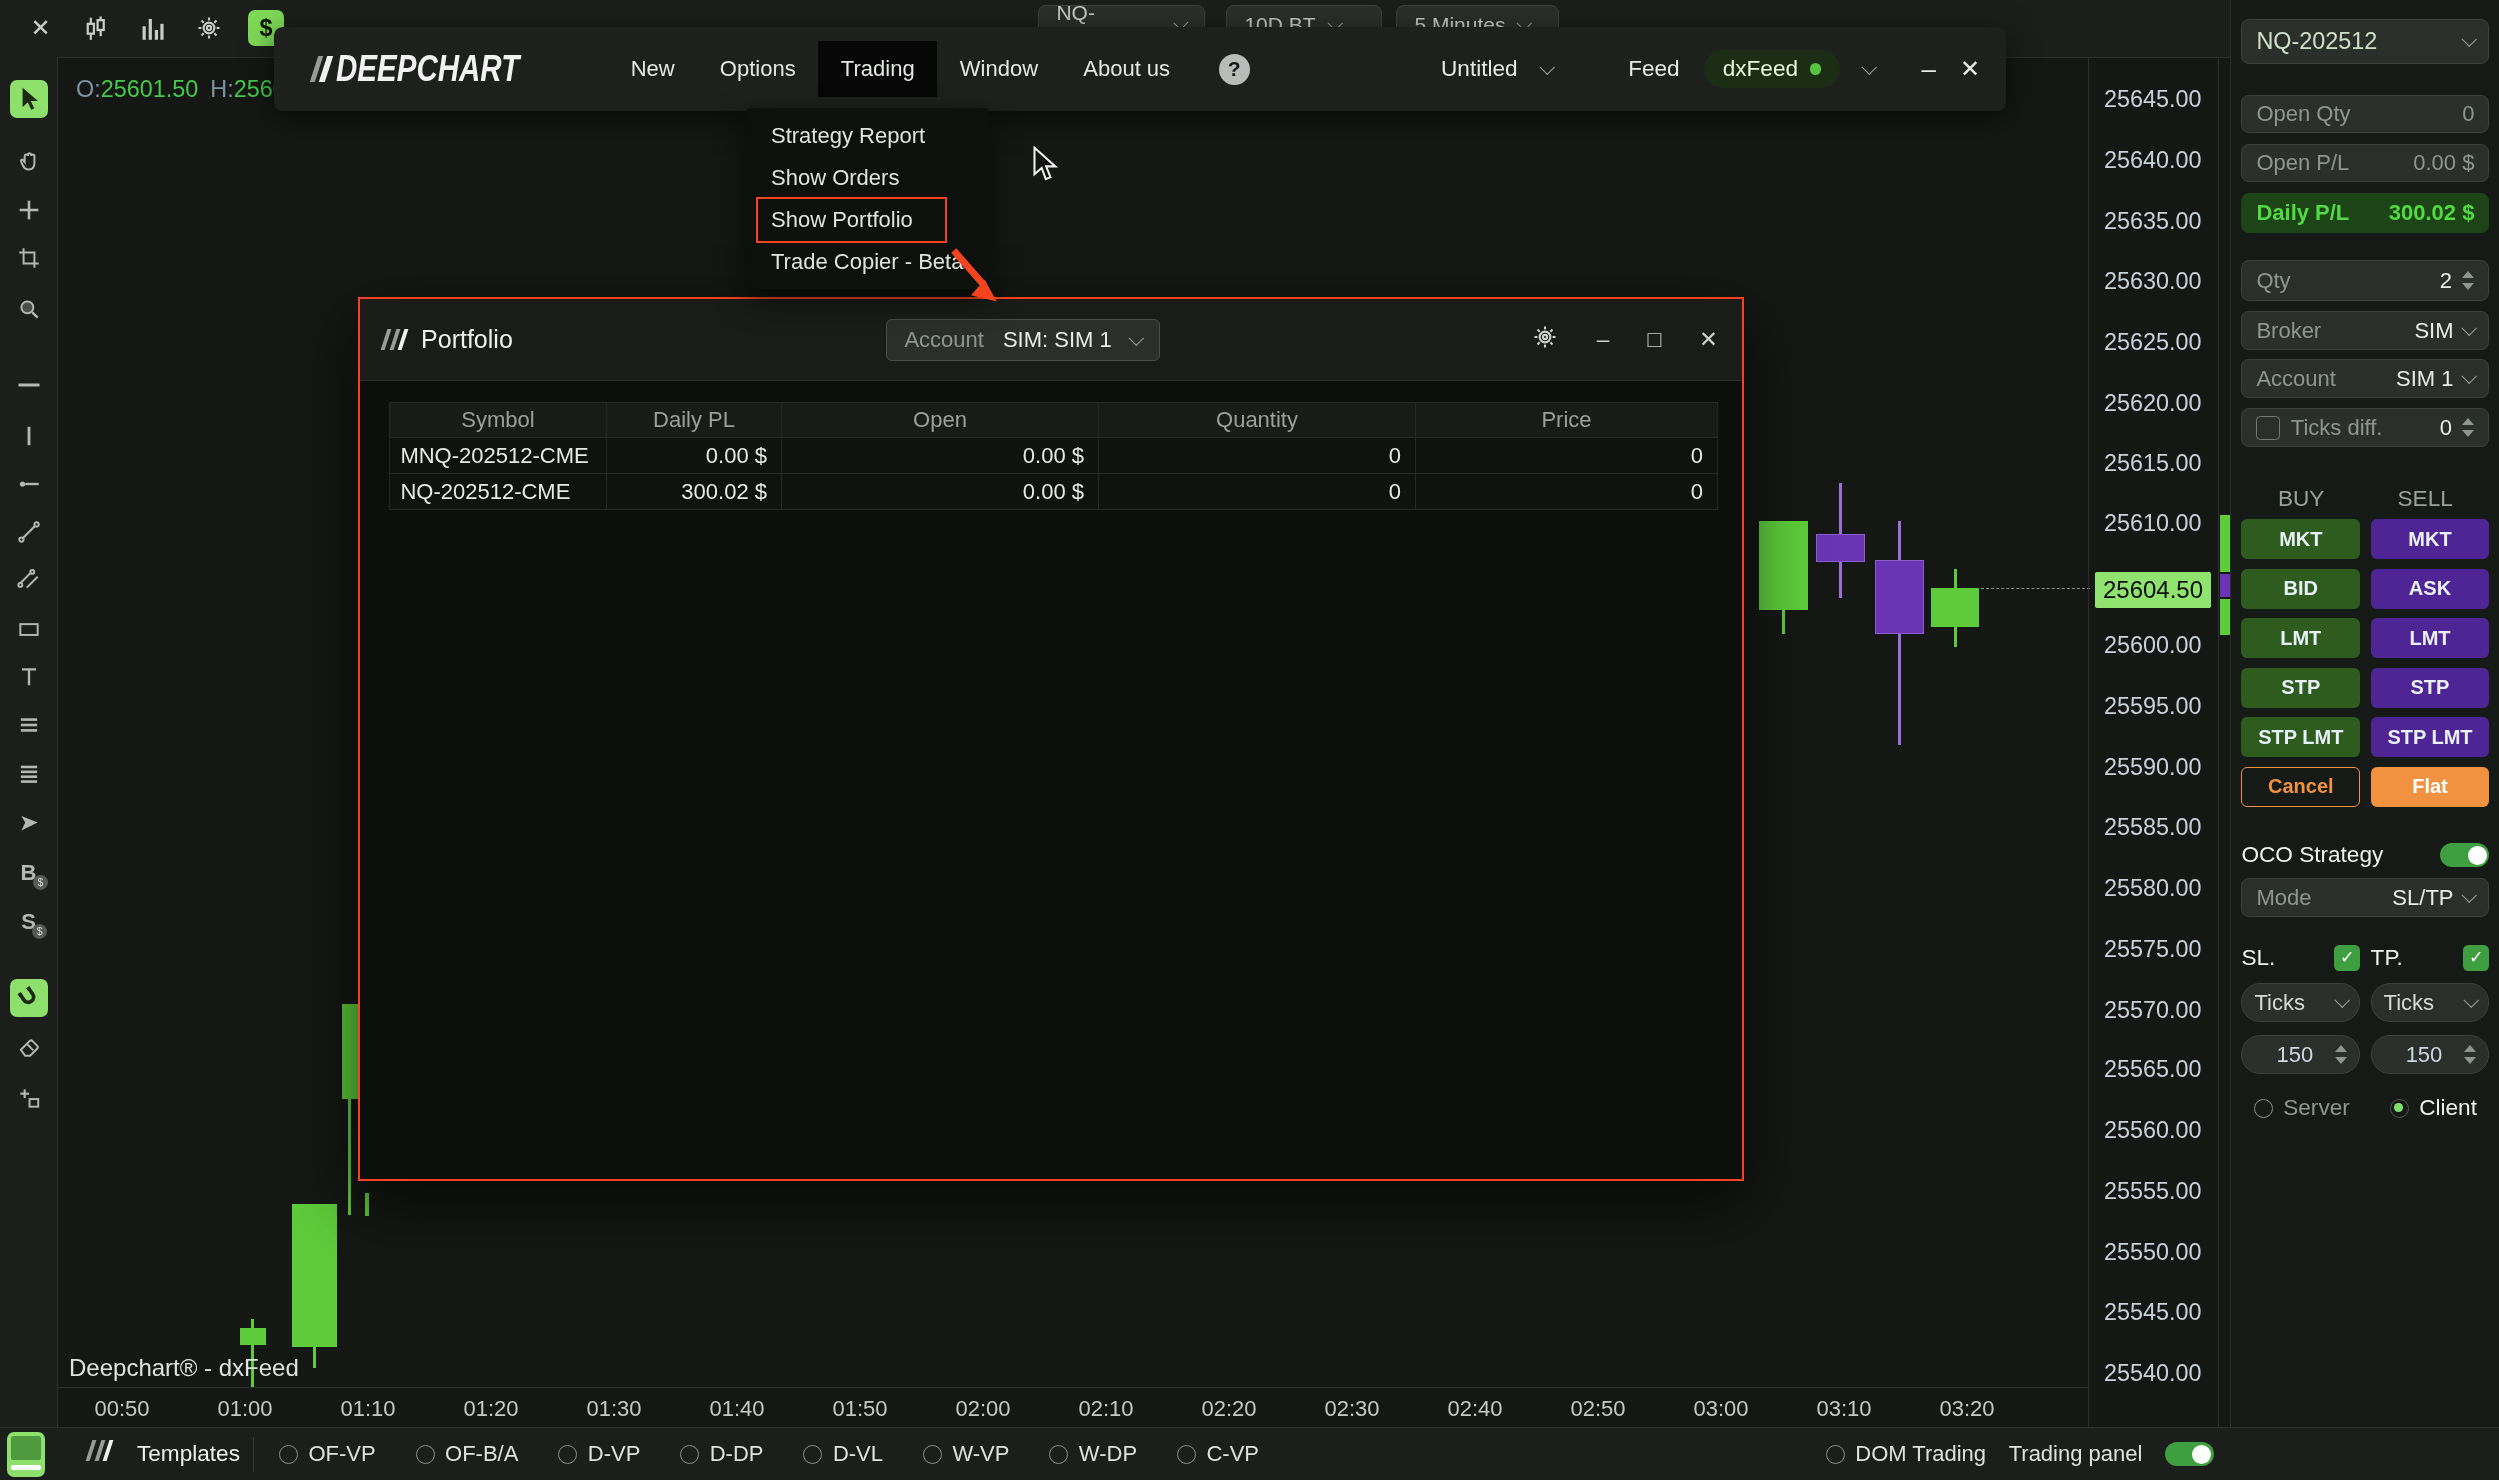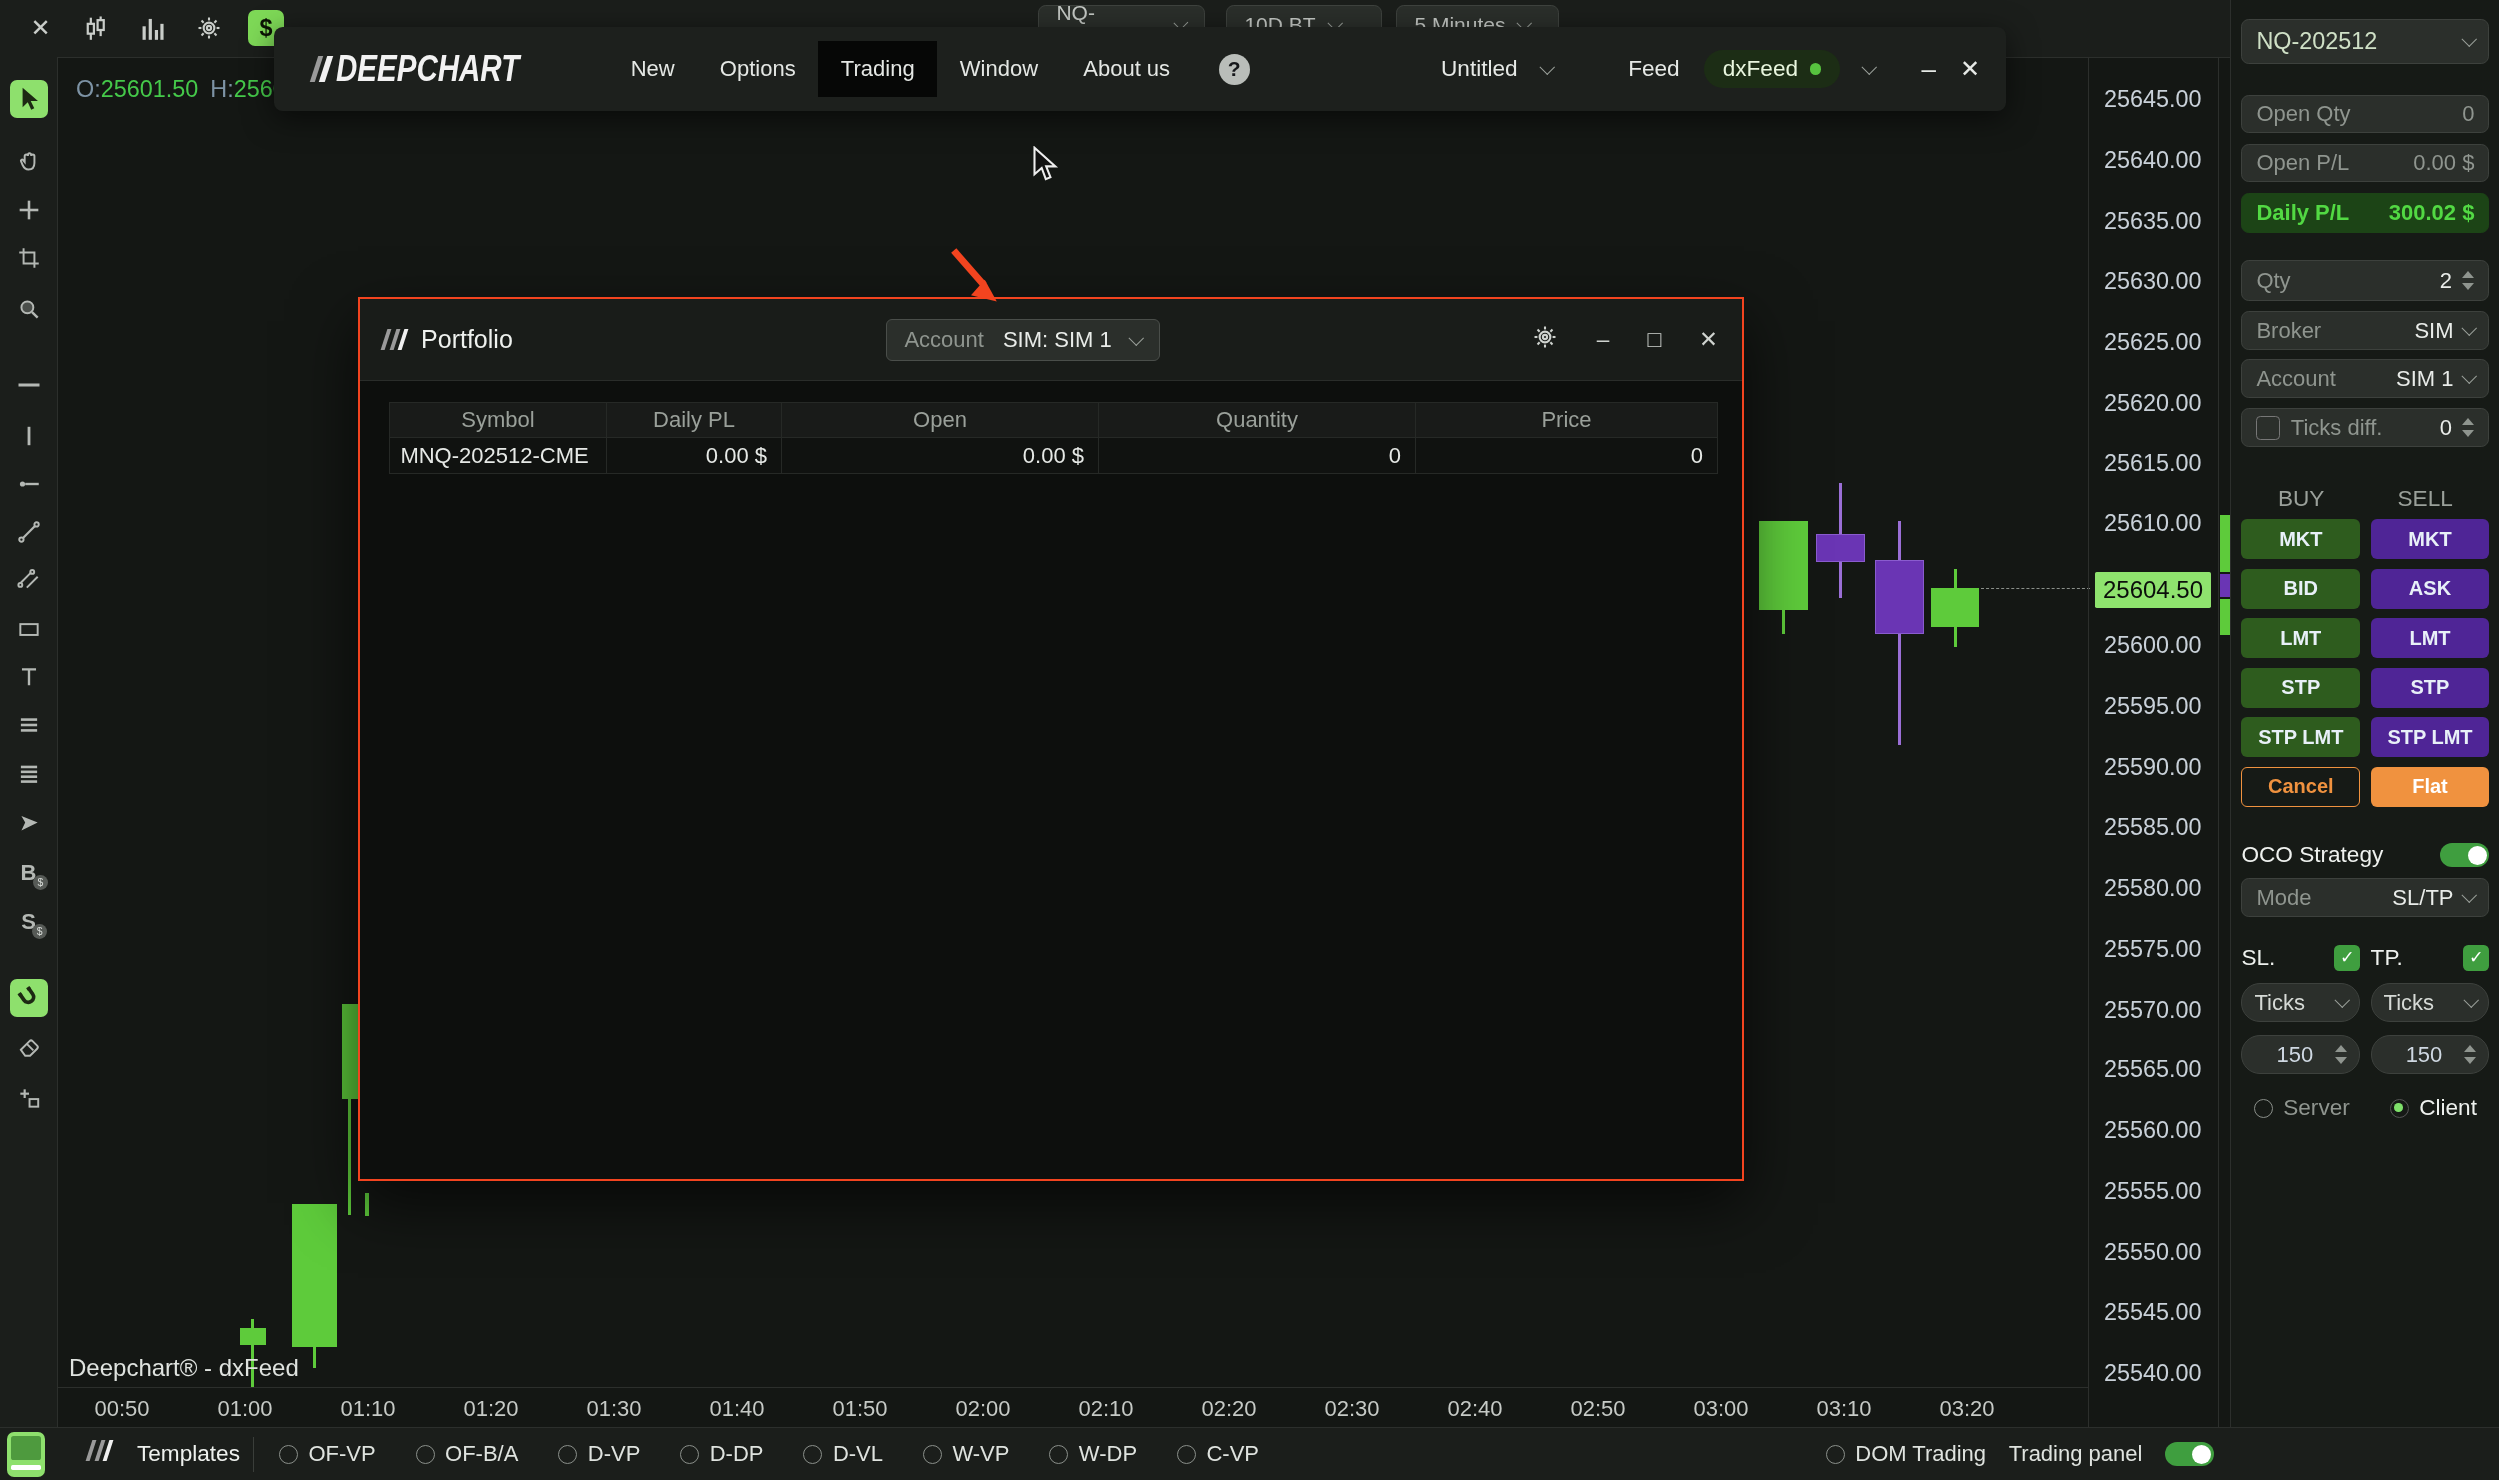--- a/index.html
+++ b/index.html
@@ -480,20 +480,27 @@
           </tr>
         </thead>
       <tbody id="pf-body">
           <tr>
             <td class="sym">MNQ-202512-CME</td>
             <td class="num txt-gray">0.00 $</td>
             <td class="num txt-gray">0.00 $</td>
             <td class="num txt-green">0</td>
             <td class="num">0</td>
           </tr>
+          <tr>
+            <td class="sym">NQ-202512-CME</td>
+            <td class="num txt-green">300.02 $</td>
+            <td class="num txt-gray">0.00 $</td>
+            <td class="num txt-green">0</td>
+            <td class="num">0</td>
+          </tr>
         </tbody>
     </table>
   </div>
 
   <div class="menu-window">
     <div class="logo-wrap">
       <span class="stripes">
           <i></i>
           <i></i>
         </span>
@@ -514,20 +521,29 @@
       <span class="dxfeed-pill">
         <span>dxFeed</span>
         <span class="green-dot"></span>
       </span>
       <span class="chev"></span>
       <span class="mw-min">–</span>
       <span class="mw-close">✕</span>
     </div>
   </div>
 
+  <div class="dropdown">
+    <div id="dd-items">
+        <div class="dd-item">Strategy Report</div>
+        <div class="dd-item">Show Orders</div>
+        <div class="dd-item">Show Portfolio</div>
+        <div class="dd-item">Trade Copier - Beta</div>
+      </div>
+    <div class="annotation-box"></div>
+  </div>
   <svg class="red-arrow" width="56" height="62" viewBox="0 0 64 72">
     <line x1="5" y1="3" x2="40" y2="43" stroke="#f3441f" stroke-width="8"></line>
     <path d="M55 62 L25 55 L41 37 Z" fill="#f3441f"></path>
   </svg>
   <svg class="mouse-cursor" width="31" height="36" viewBox="0 0 18 21">
     <path d="M2 1 L2 16.5 L6.2 12.8 L8.6 19.3 L11.3 18.2 L8.8 11.9 L14.2 11.9 Z" fill="#111" stroke="#eee" stroke-width="1.2"></path>
   </svg>
 
   <div class="trading-panel">
     <div class="tpw" id="tp-symbol">

